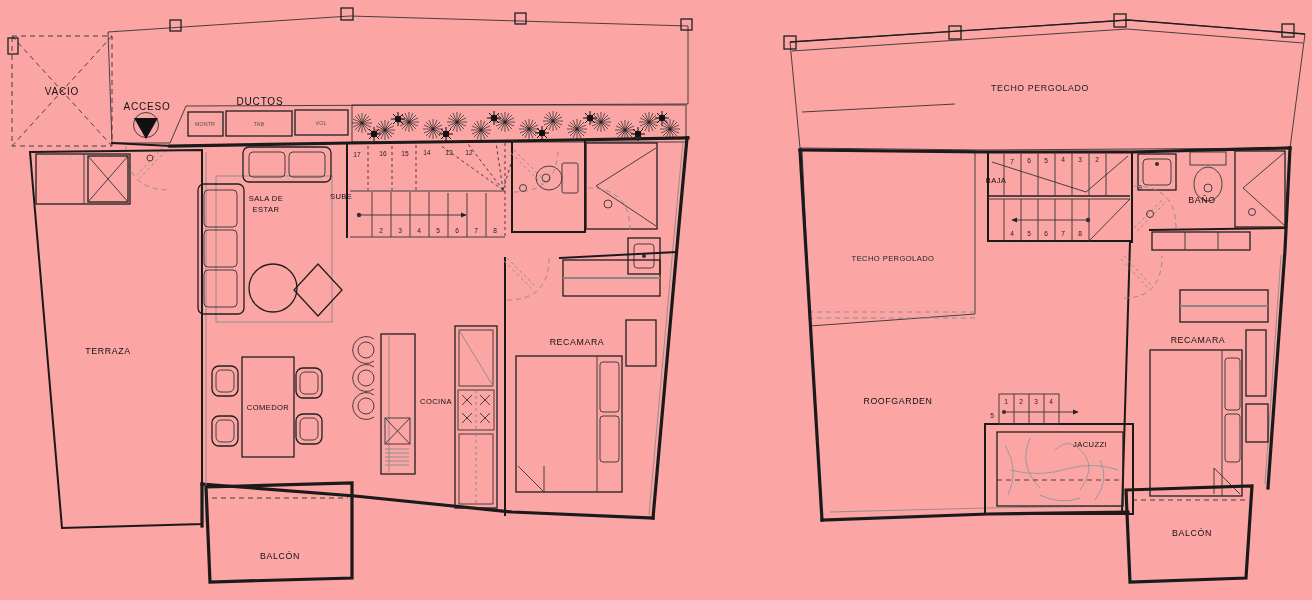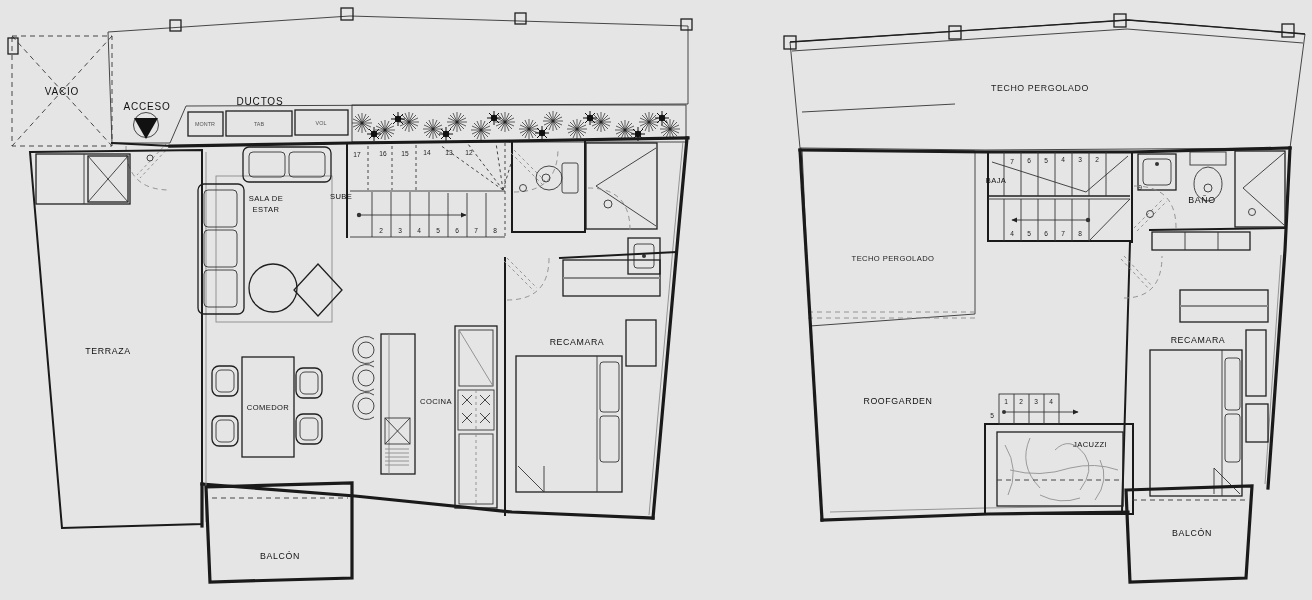--- a/index.html
+++ b/index.html
@@ -1,17 +1,17 @@
 <!DOCTYPE html>
 <html><head>
 <meta charset="utf-8">
 <title>Floor Plans</title>
 <style>
   html,body{margin:0;padding:0;background:#fff;}
-  #stage{position:relative;width:1312px;height:600px;background:#e5e5e5;overflow:hidden;
+  #stage{position:relative;width:1312px;height:600px;background:#fca5a5;overflow:hidden;
          font-family:"Liberation Sans",sans-serif;}
   svg{position:absolute;left:0;top:0;}
   text{font-family:"Liberation Sans",sans-serif;fill:#111;text-anchor:middle;}
   .lbl{font-size:10px;letter-spacing:.8px;}
   .lbl9{font-size:8.8px;letter-spacing:.6px;}
   .lbl8{font-size:7.6px;letter-spacing:.4px;}
   .num{font-size:6.6px;fill:#222;letter-spacing:0;}
   .tiny{font-size:5.4px;fill:#555;letter-spacing:0;}
   .as{text-anchor:start;}
   .w3{stroke:#1a1a1a;stroke-width:3.2;fill:none;stroke-linecap:square;}

